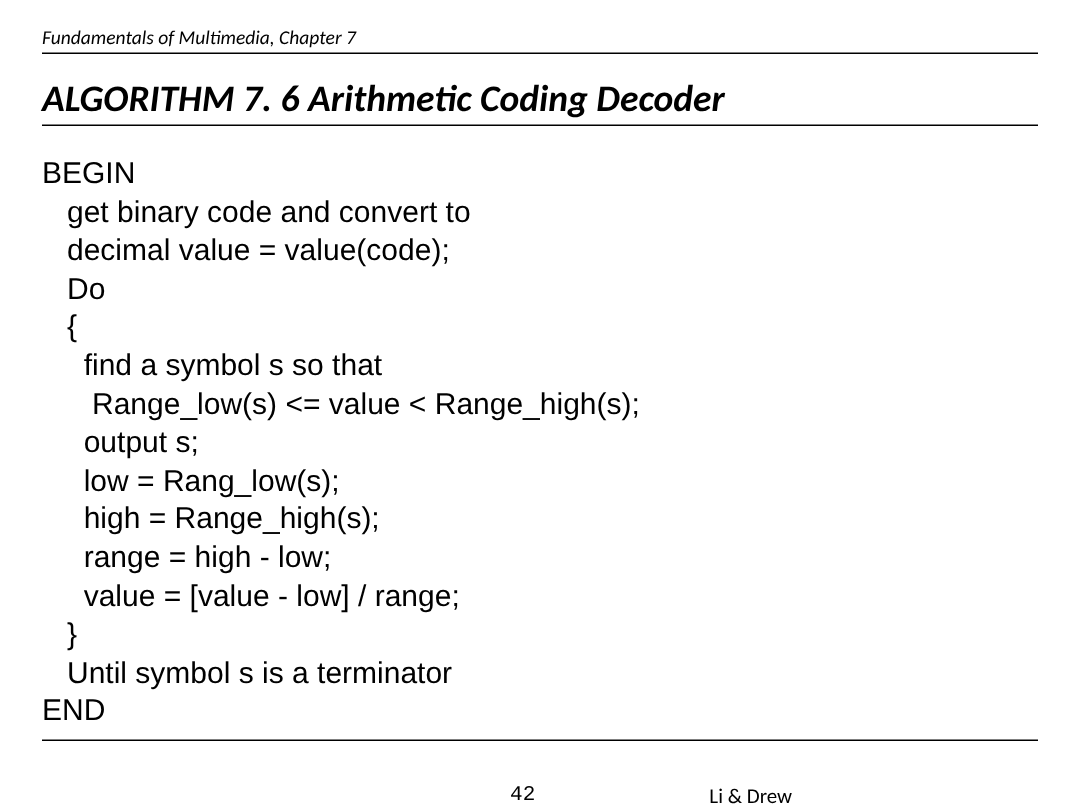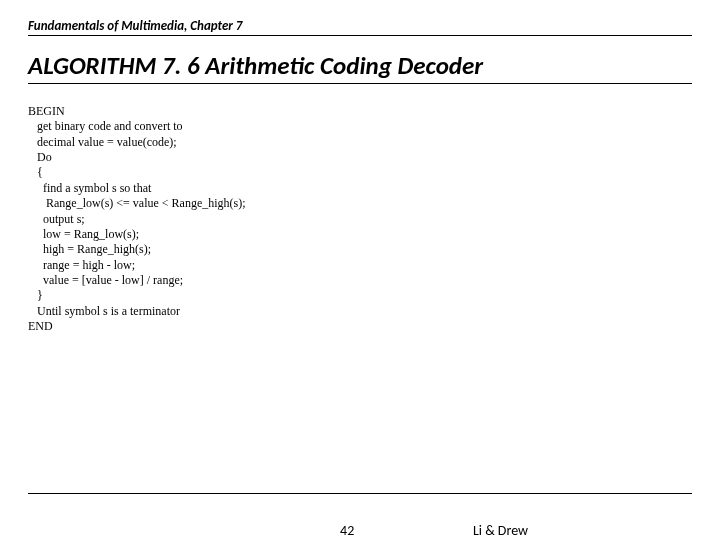--- a/index.html
+++ b/index.html
@@ -7,43 +7,43 @@
     width: 720px;
     height: 540px;
     background: #ffffff;
     font-family: Calibri, Arial, sans-serif;
     color: #000000;
     position: relative;
     padding: 18px 28px 0 28px;
   }
   .header-text {
     font-size: 13px;
-    font-weight: bold;
+    font-weight: normal;
     font-style: italic;
     margin-bottom: 2px;
   }
   .hr-top {
     border: none;
     border-top: 1px solid #000;
     margin-bottom: 14px;
   }
   .title {
     font-size: 25px;
     font-weight: bold;
     margin-bottom: 2px;
     font-style: italic;
   }
   .hr-under-title {
     border: none;
     border-top: 1px solid #000;
     margin-bottom: 20px;
   }
   .code-block {
-    font-family: Liberation Serif, serif;
-    font-size: 12px;
+    font-family: Liberation Sans, sans-serif;
+    font-size: 20px;
     line-height: 1.28;
     white-space: pre;
   }
   .footer-line {
     border: none;
     border-top: 1px solid #000;
     position: absolute;
     left: 28px;
     right: 28px;
     bottom: 46px;
@@ -53,20 +53,21 @@
     left: 28px;
     right: 28px;
     bottom: 18px;
     display: flex;
     font-size: 14px;
     color: #000;
   }
   .page-num {
     position: absolute;
     left: 47%;
+    font-family: Liberation Mono, monospace;
   }
   .authors {
     position: absolute;
     left: 67%;
   }
 </style>
 </head>
 <body>
 
 <div class="header-text">Fundamentals of Multimedia, Chapter 7</div>

